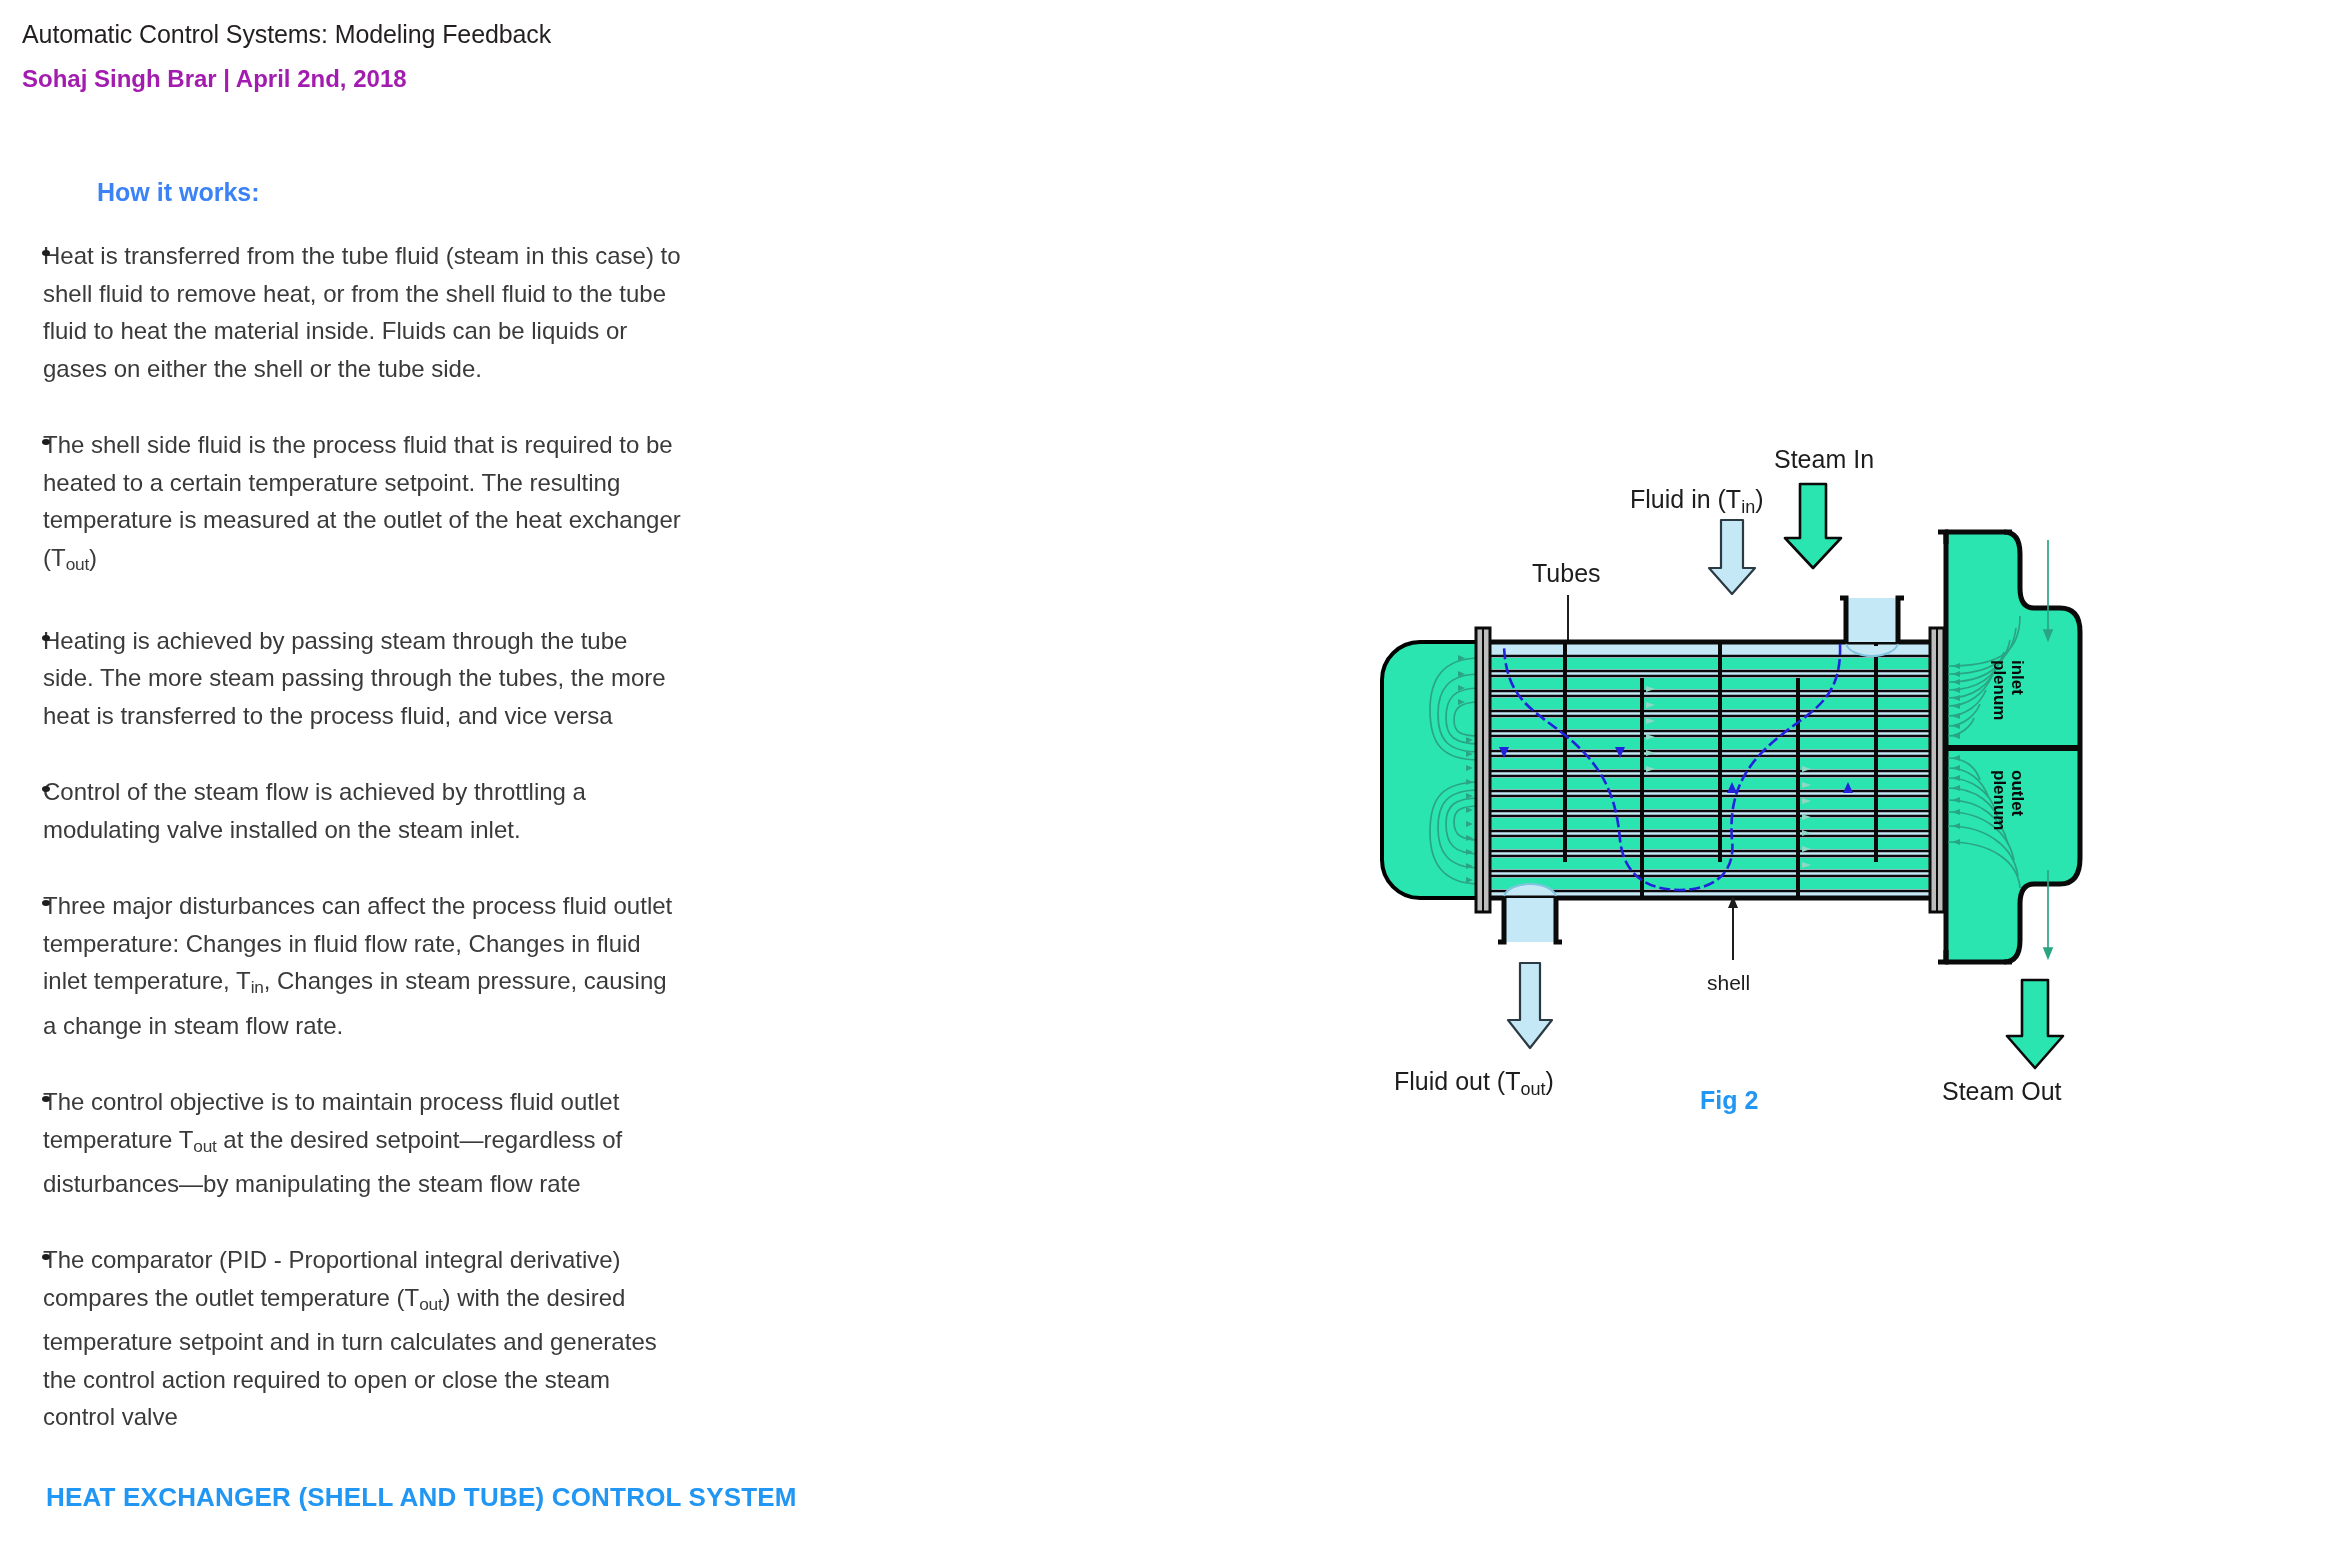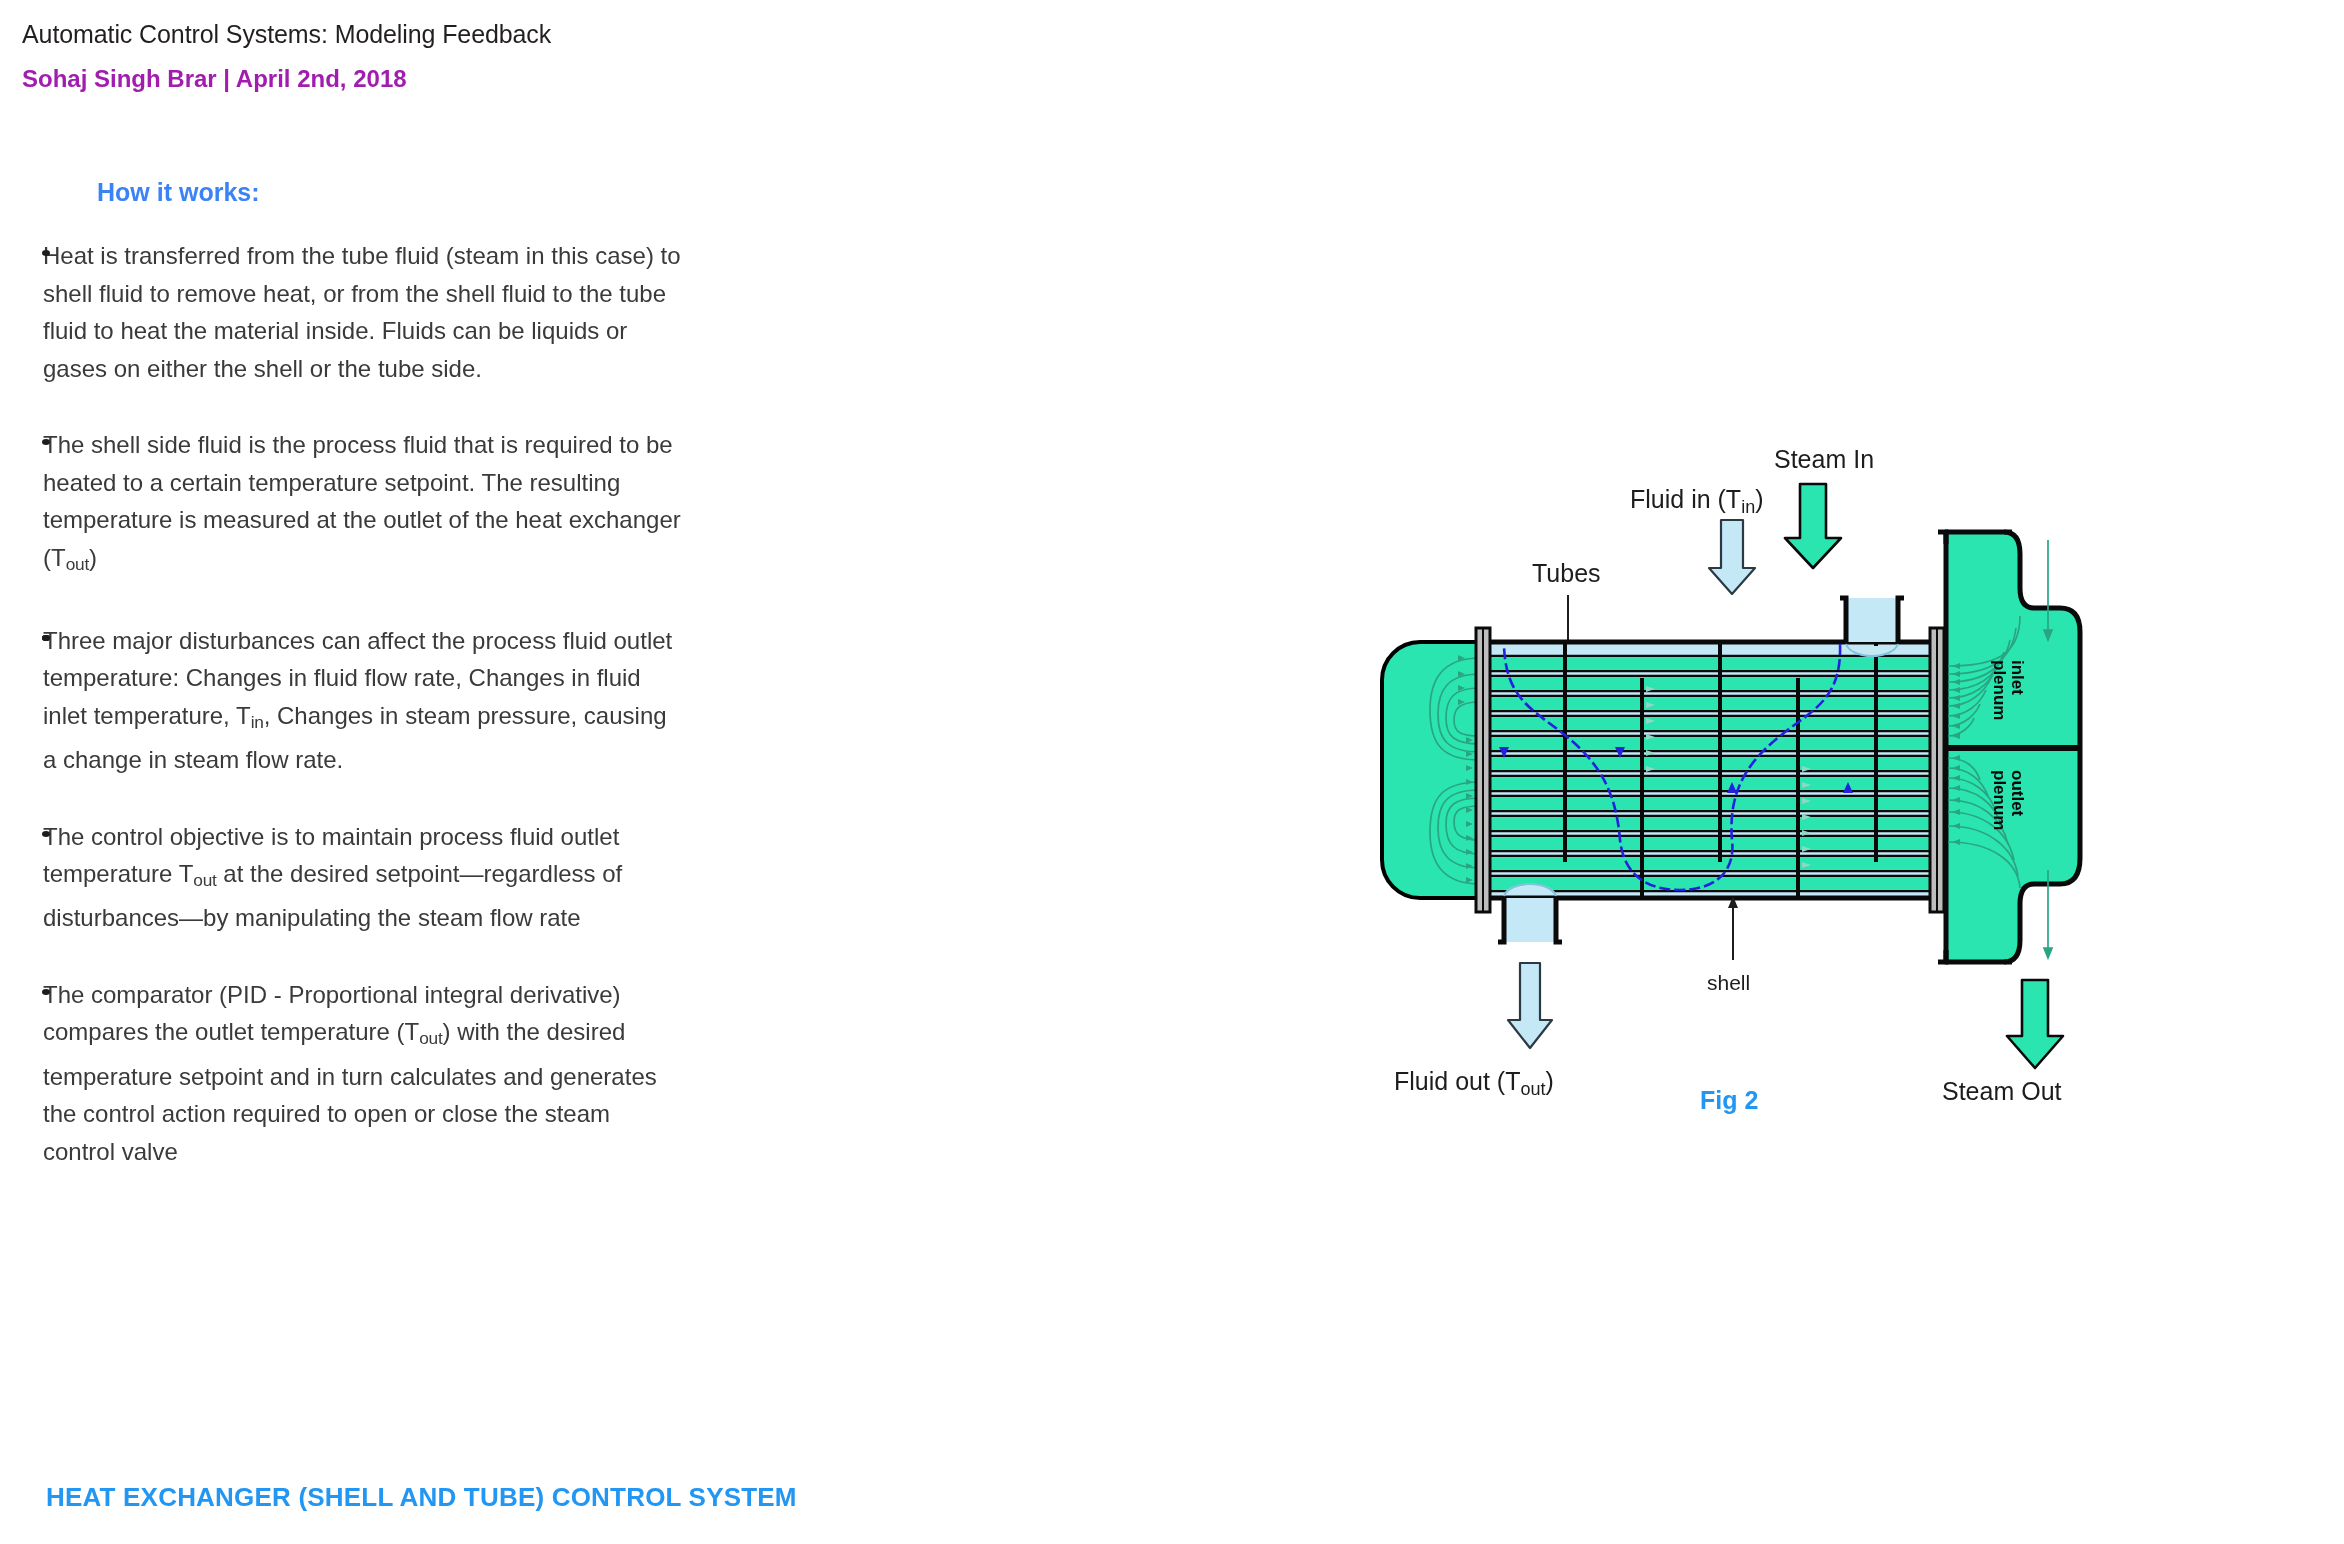--- a/index.html
+++ b/index.html
@@ -132,24 +132,26 @@
       <span class="bullet-text">Heat is transferred from the tube fluid (steam in this case) to shell fluid to remove heat, or from the shell fluid to the tube fluid to heat the material inside. Fluids can be liquids or gases on either the shell or the tube side.</span>
     </li>
 
     <li class="bullet-item">
       <span class="bullet-dot"></span>
       <span class="bullet-text"><span>The shell side fluid is the process fluid that is required to be heated to a certain temperature setpoint. The resulting temperature is measured at the outlet of the heat exchanger (T</span><span class="sub">out</span><span>)</span></span>
     </li>
 
     <li class="bullet-item">
       <span class="bullet-dot"></span>
-    </li>
-
-    <li class="bullet-item">
-      <span class="bullet-dot"></span>
+      <span class="bullet-text">Heating is achieved by passing steam through the tube side. The more steam passing through the tubes, the more heat is transferred to the process fluid, and vice versa</span>
+    </li>
+
+    <li class="bullet-item">
+      <span class="bullet-dot"></span>
+      <span class="bullet-text">Control of the steam flow is achieved by throttling a modulating valve installed on the steam inlet.</span>
     </li>
 
     <li class="bullet-item">
       <span class="bullet-dot"></span>
       <span class="bullet-text"><span>Three major disturbances can affect the process fluid outlet temperature: Changes in fluid flow rate, Changes in fluid inlet temperature, T</span><span class="sub">in</span><span>, Changes in steam pressure, causing a change in steam flow rate.</span></span>
     </li>
 
     <li class="bullet-item">
       <span class="bullet-dot"></span>
       <span class="bullet-text"><span>The control objective is to maintain process fluid outlet temperature T</span><span class="sub">out</span><span> at the desired setpoint—regardless of disturbances—by manipulating the steam flow rate</span></span>

